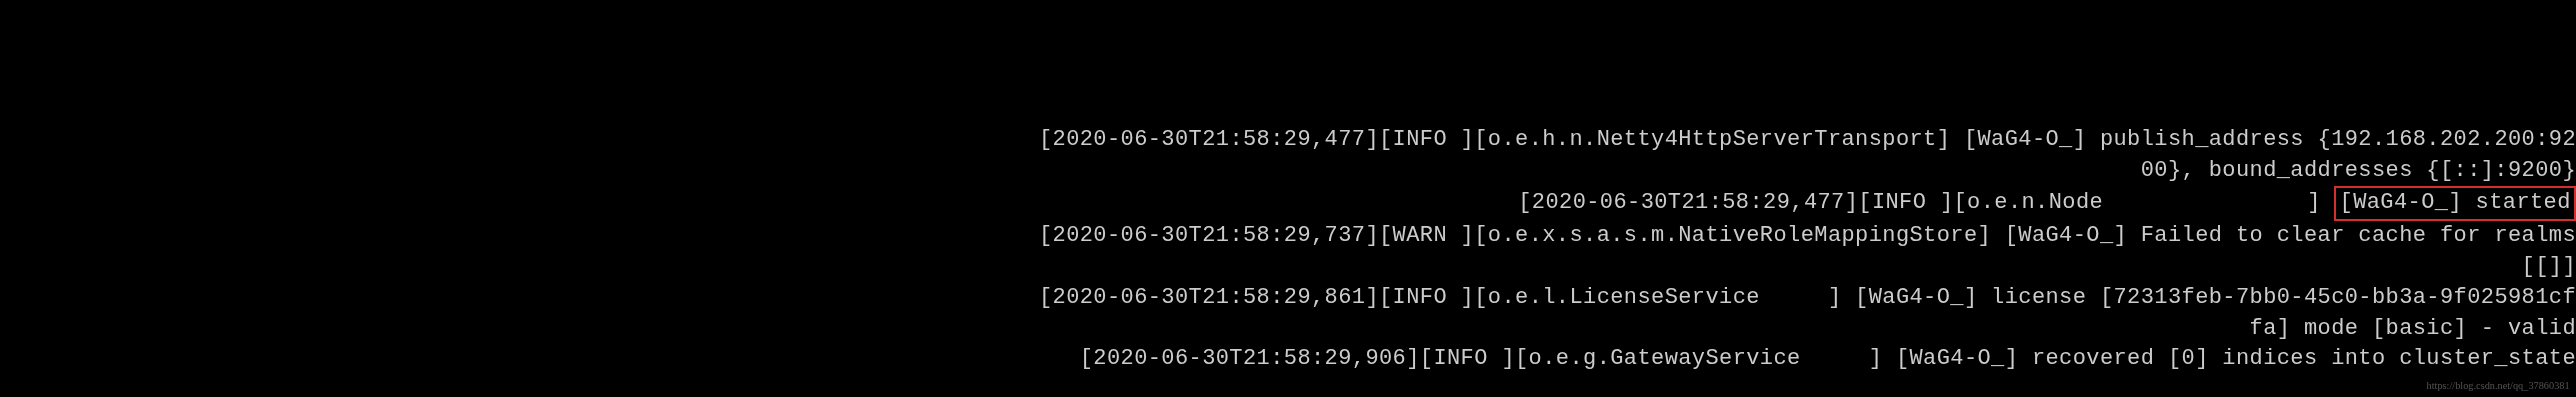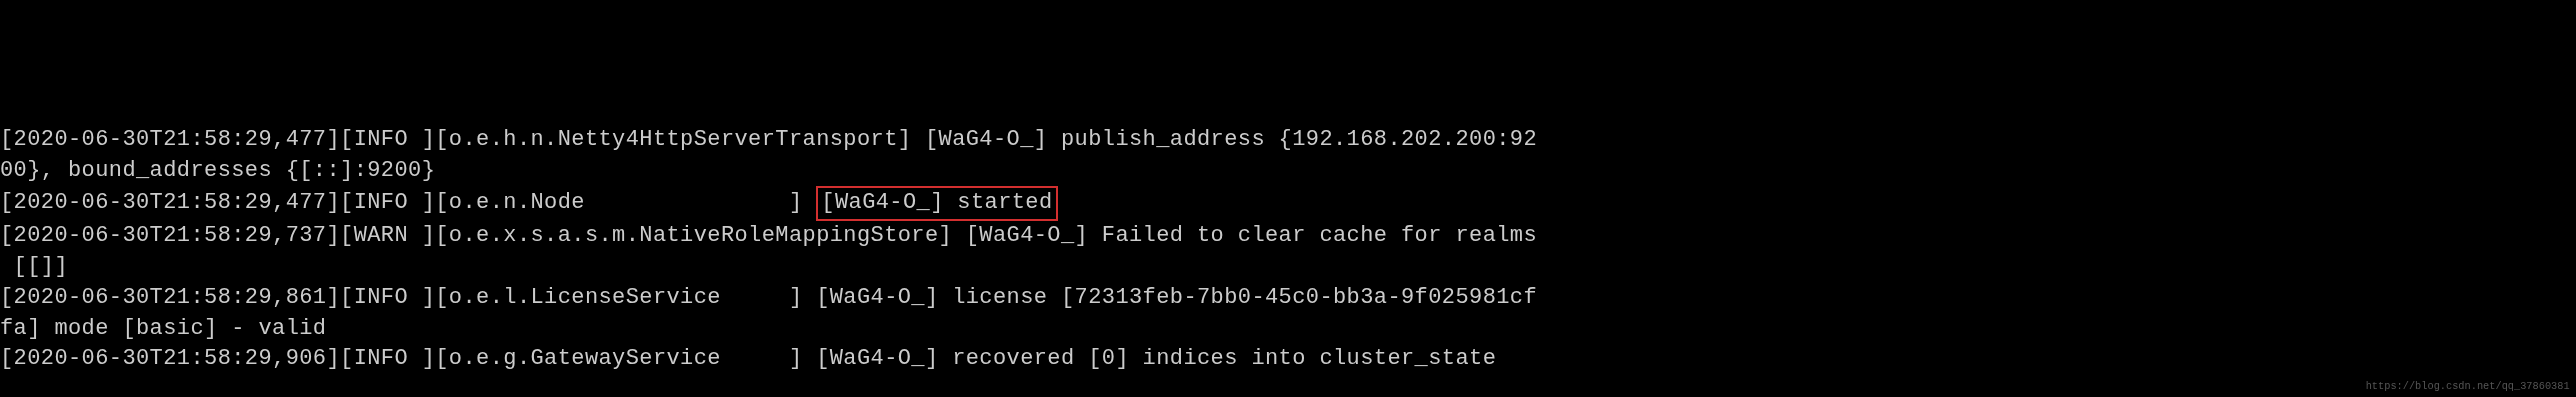--- a/index.html
+++ b/index.html
@@ -16,33 +16,34 @@
       white-space: pre;
       overflow: hidden;
       width: 2576px;
       height: 397px;
       padding: 1.6px 0;
       letter-spacing: 0.4px;
       position: relative;
     }
     .log-line {
       display: block;
+      text-align: right;
     }
     .highlight-box {
       border: 2.4px solid #d32f2f;
       padding: 0 3.2px;
       display: inline-block;
     }
     .watermark {
       position: absolute;
       bottom: 3.2px;
       right: 6.4px;
       font-size: 10.3px;
       color: #555555;
-      font-family: Liberation Mono, monospace;
+      font-family: Liberation Serif, serif;
       letter-spacing: 0;
       white-space: normal;
       margin-left: 16px;
     }
   </style>
 </head>
 <body>
 
 
 

